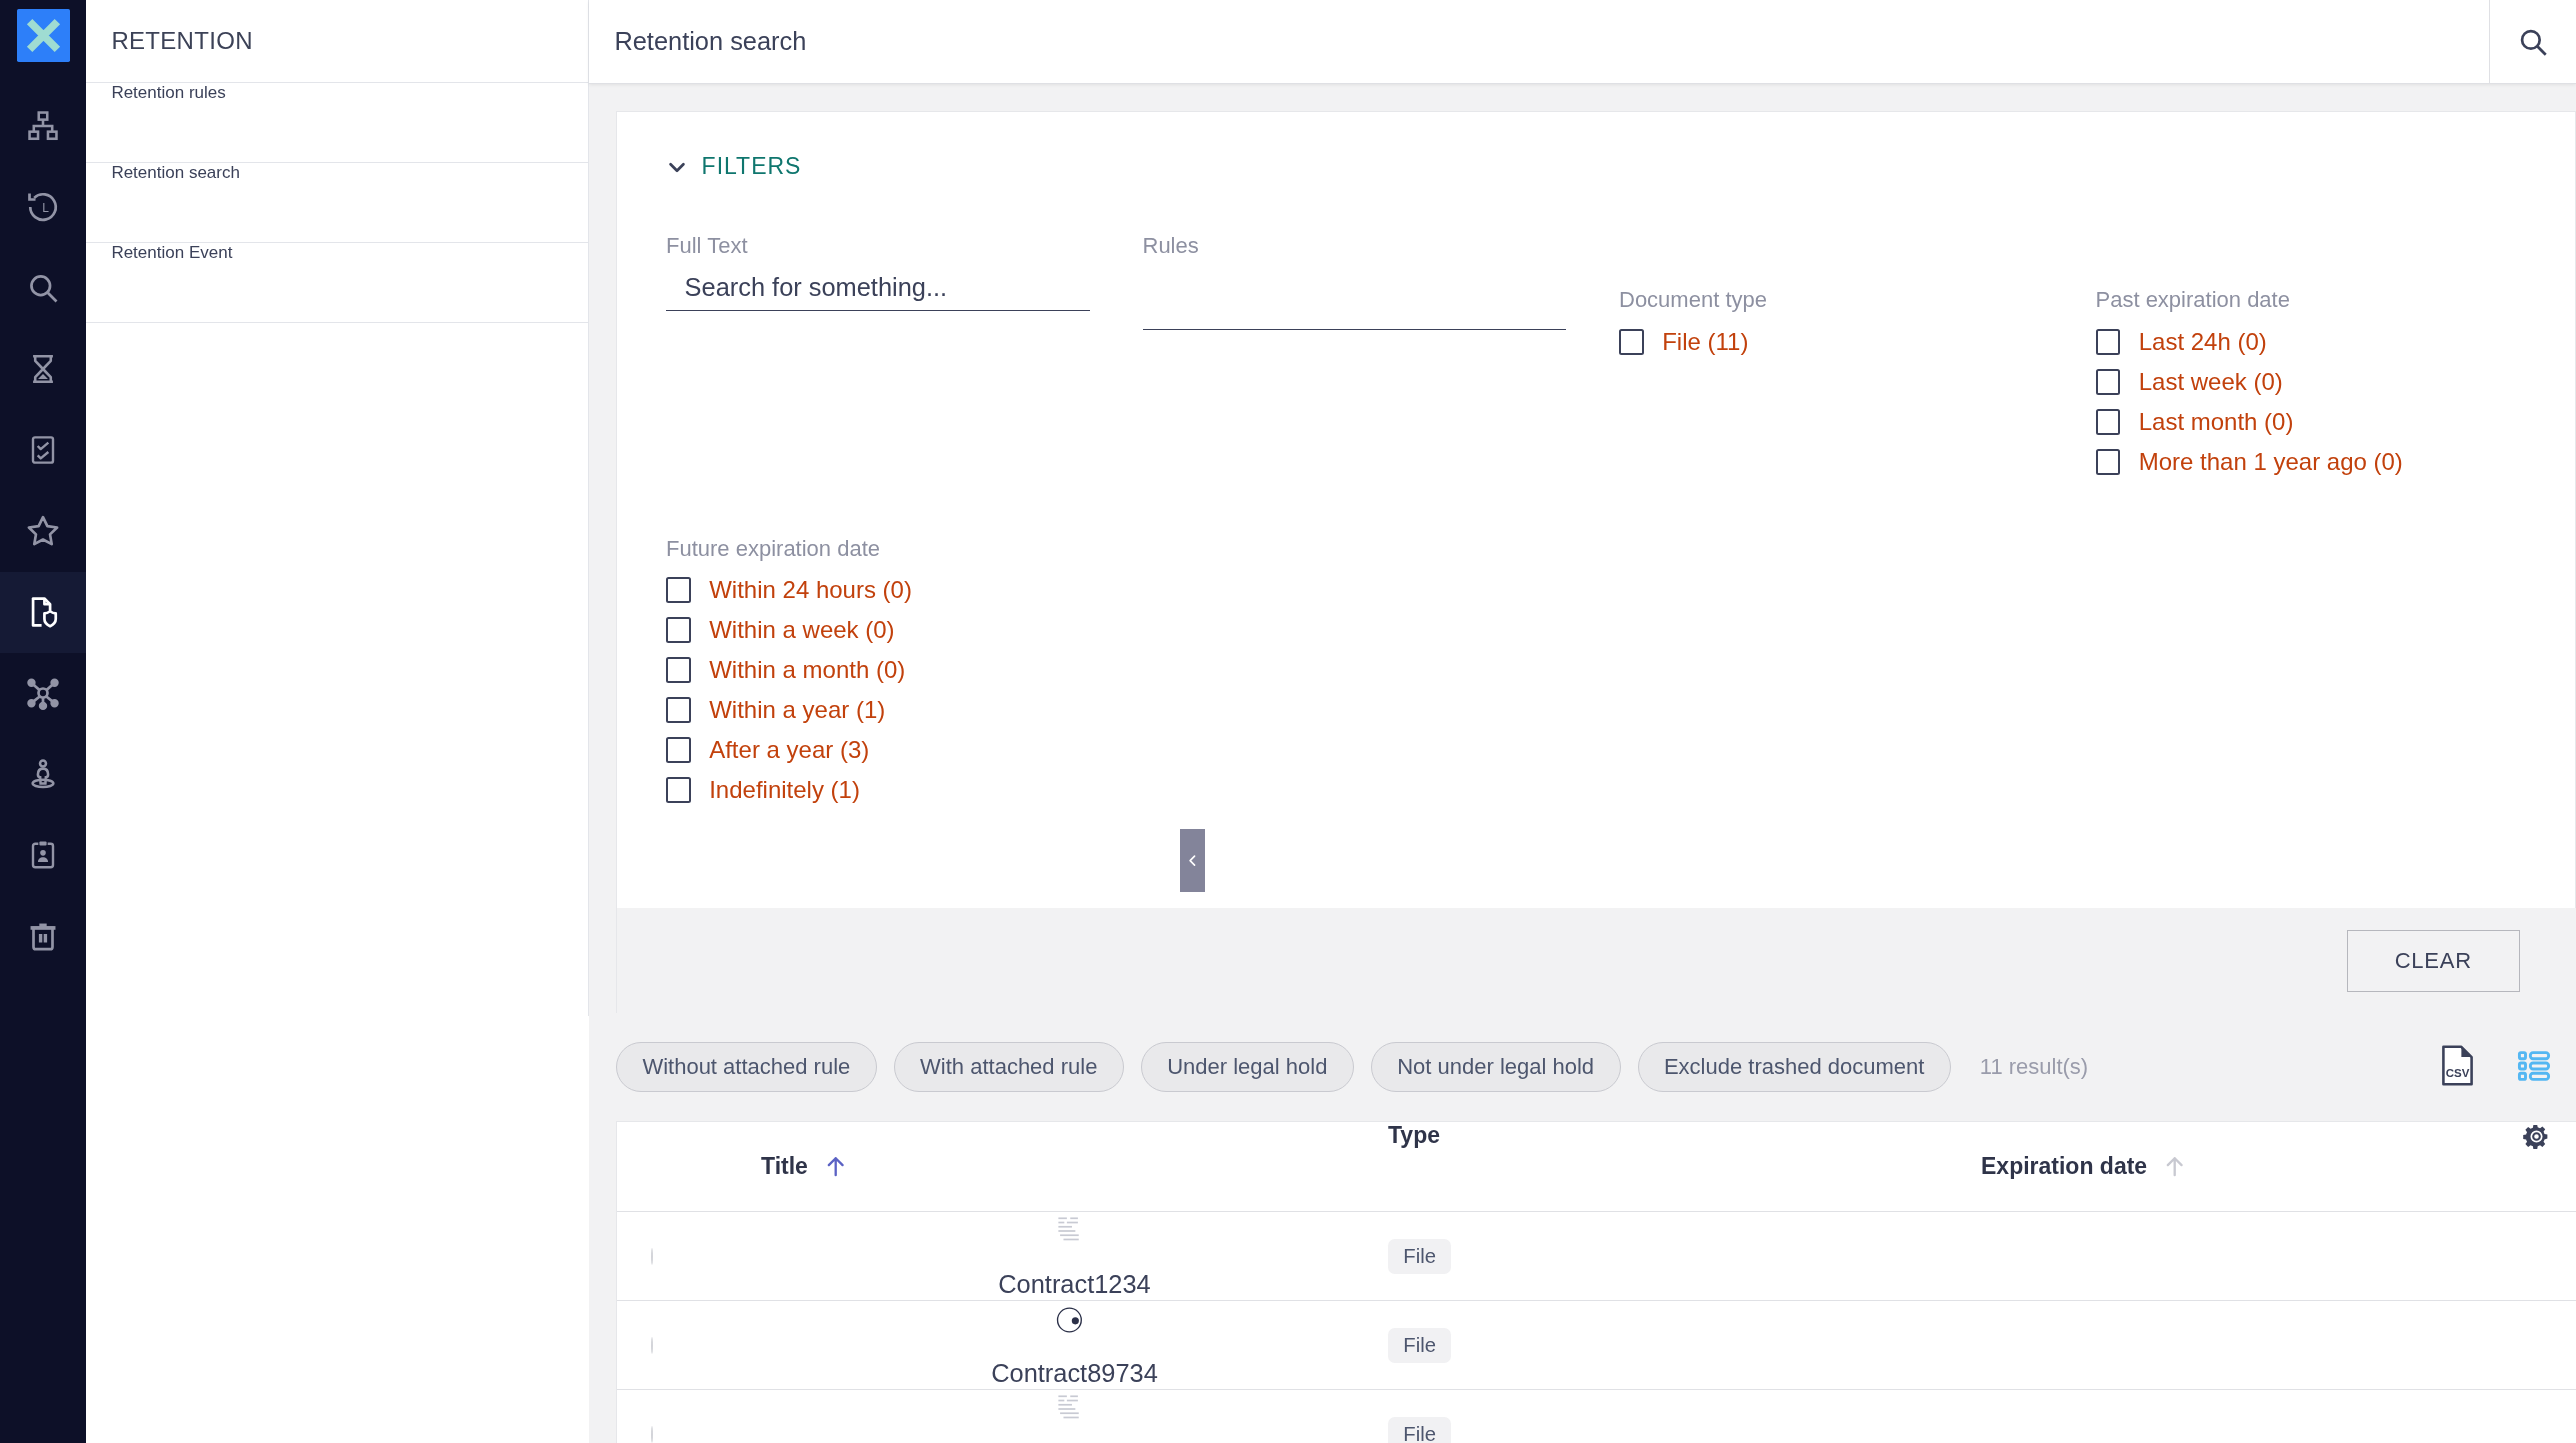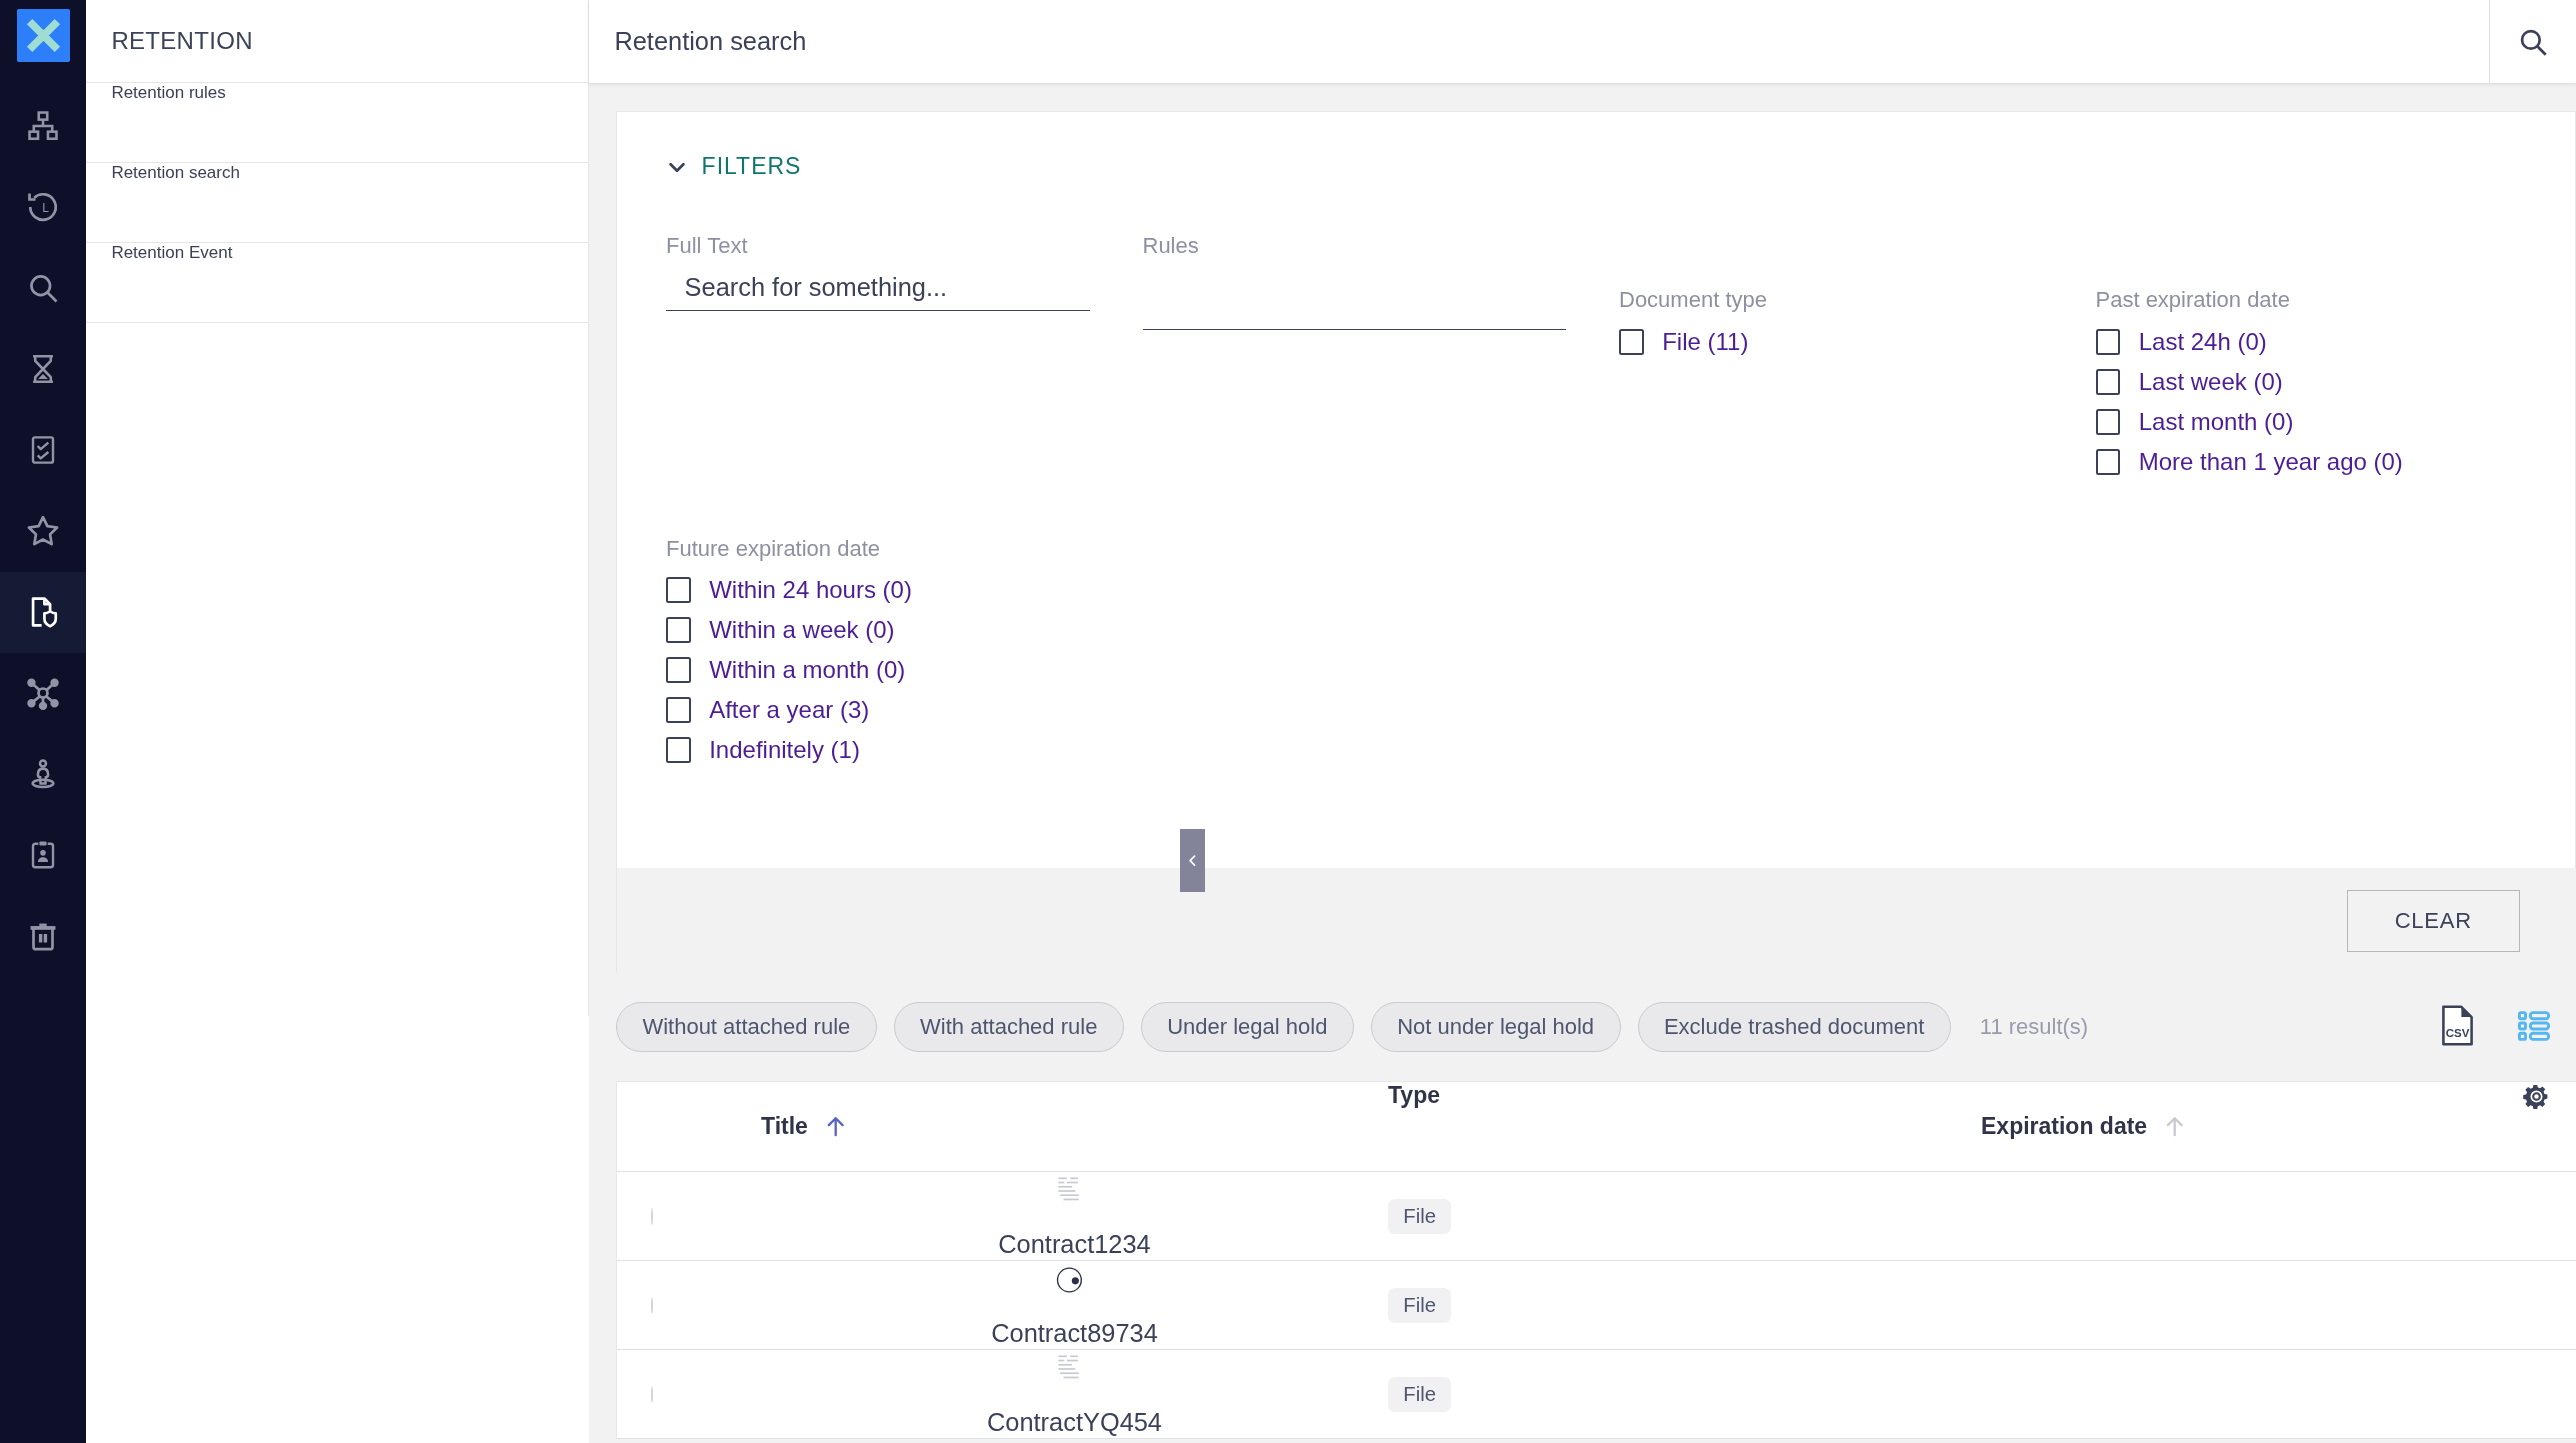--- a/index.html
+++ b/index.html
@@ -180,21 +180,21 @@
   }
   .cbox {
     width: 24.6px; height: 26px;
     border: 2.5px solid #3b4159;
     border-radius: 2.5px;
     background: #fff;
     flex-shrink: 0;
   }
   .facet-label {
     font-size: 24px;
-    color: #4c1d95;
+    color: #c2410c;
   }
 
   .filter-footer {
     margin-left: 27px;
     background: #f2f2f3;
     border-left: 0.8px solid #e6e7ea;
     border-right: none;
     height: 105px;
     display: flex;
     align-items: center;
@@ -494,20 +494,24 @@
             <span class="cbox"></span>
             <span class="facet-label">Within 24 hours (0)</span>
           </div>
           <div class="facet-row">
             <span class="cbox"></span>
             <span class="facet-label">Within a week (0)</span>
           </div>
           <div class="facet-row">
             <span class="cbox"></span>
             <span class="facet-label">Within a month (0)</span>
+          </div>
+          <div class="facet-row">
+            <span class="cbox"></span>
+            <span class="facet-label">Within a year (1)</span>
           </div>
           <div class="facet-row">
             <span class="cbox"></span>
             <span class="facet-label">After a year (3)</span>
           </div>
           <div class="facet-row">
             <span class="cbox"></span>
             <span class="facet-label">Indefinitely (1)</span>
           </div>
         </div>

